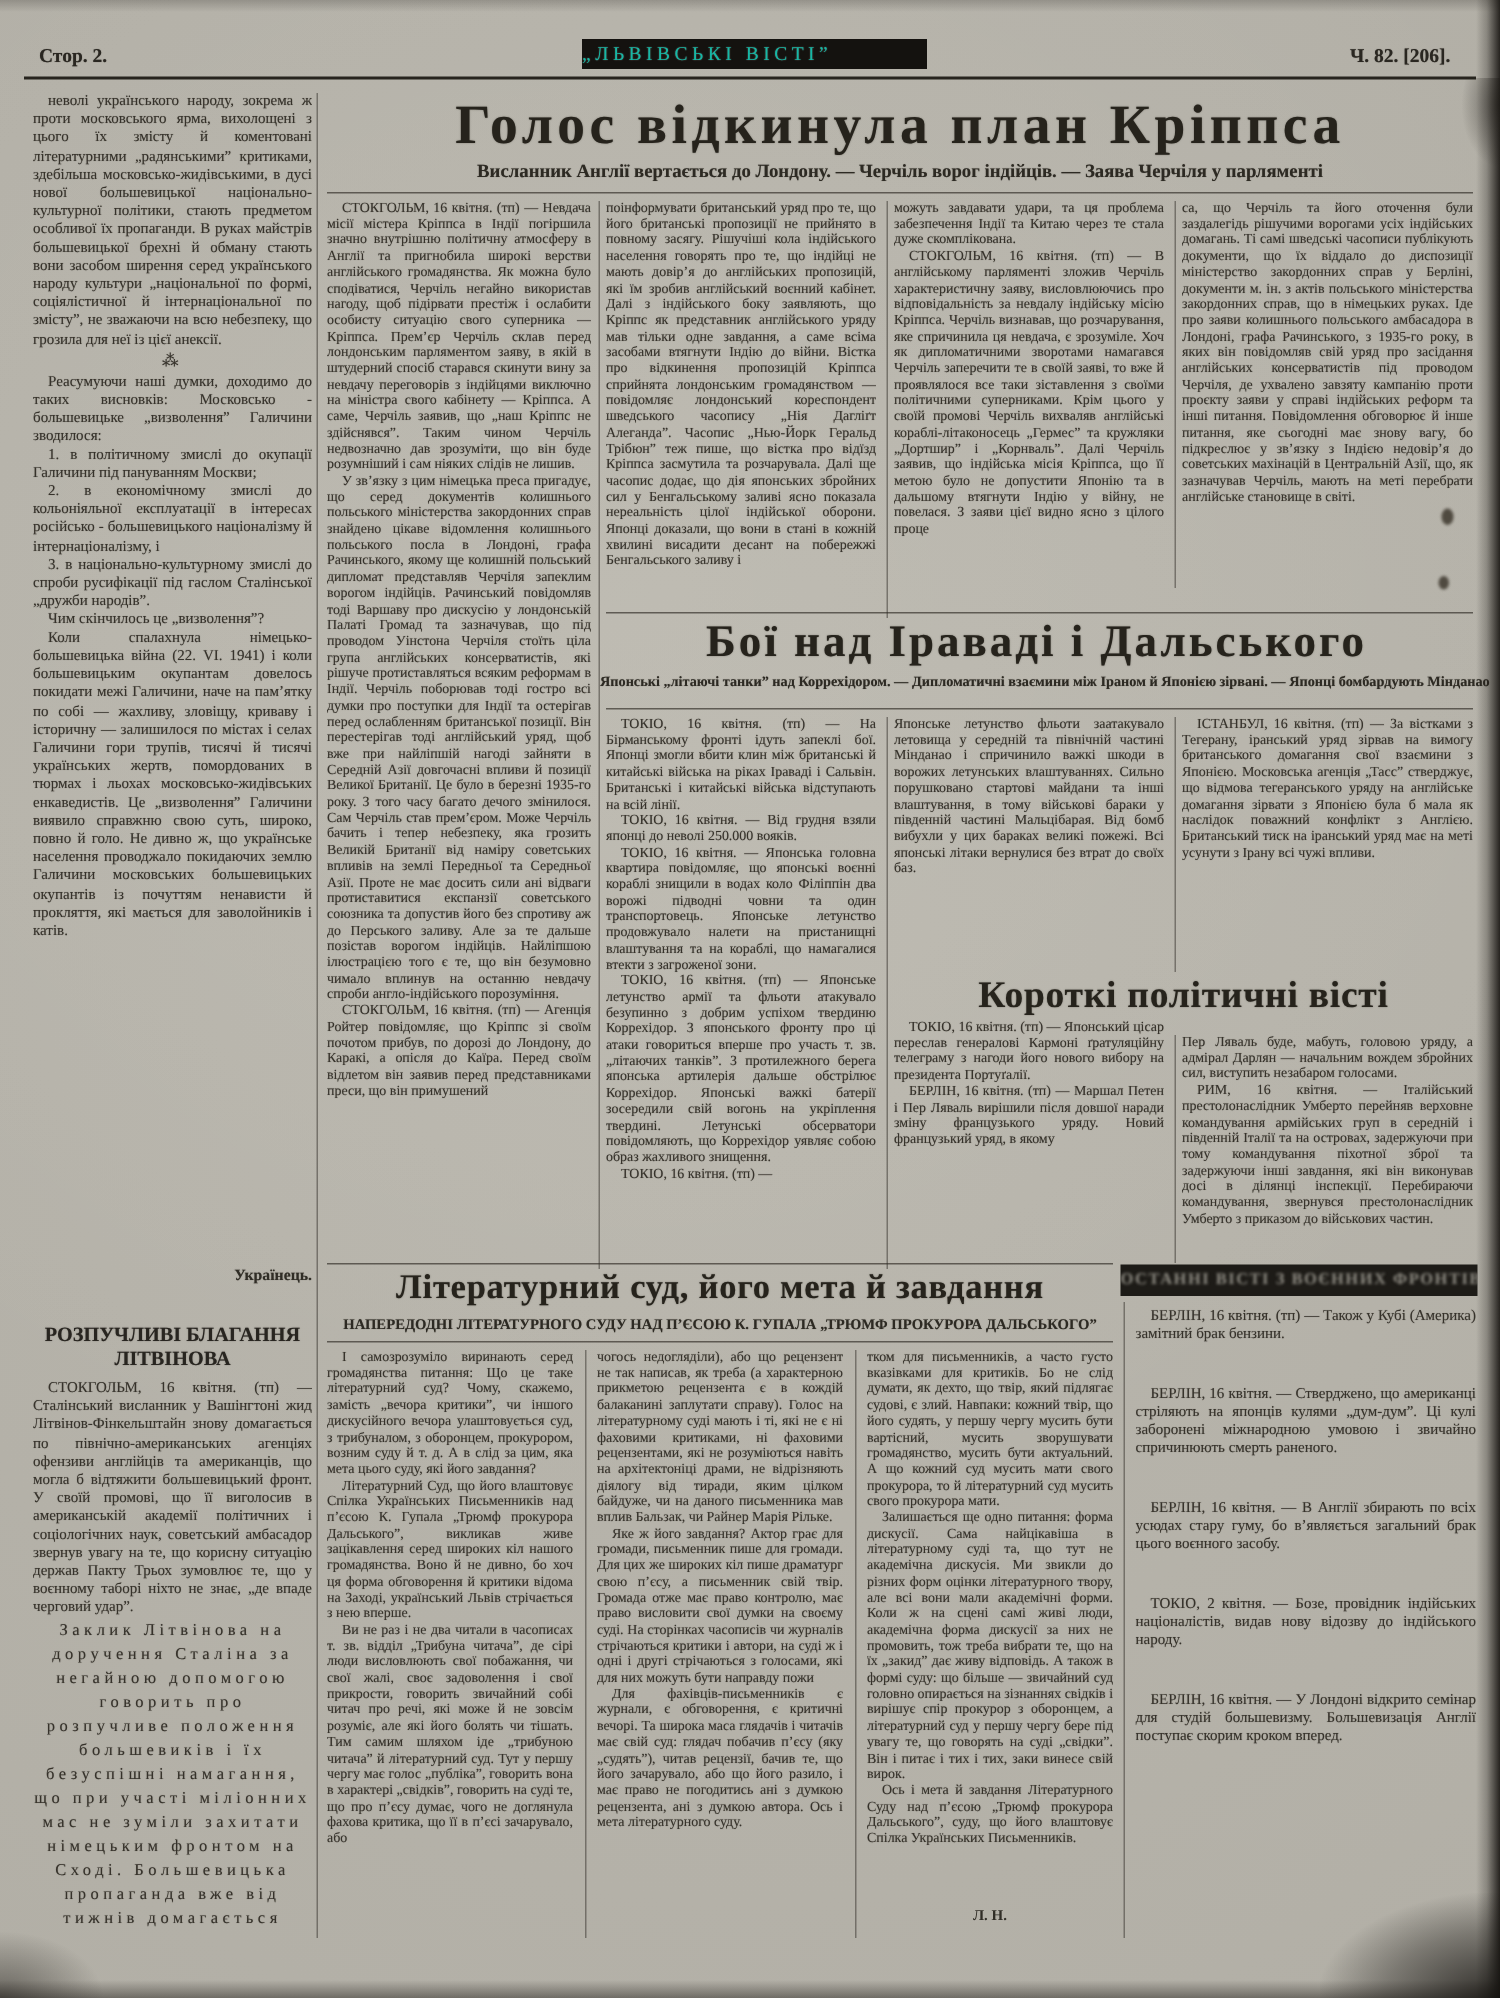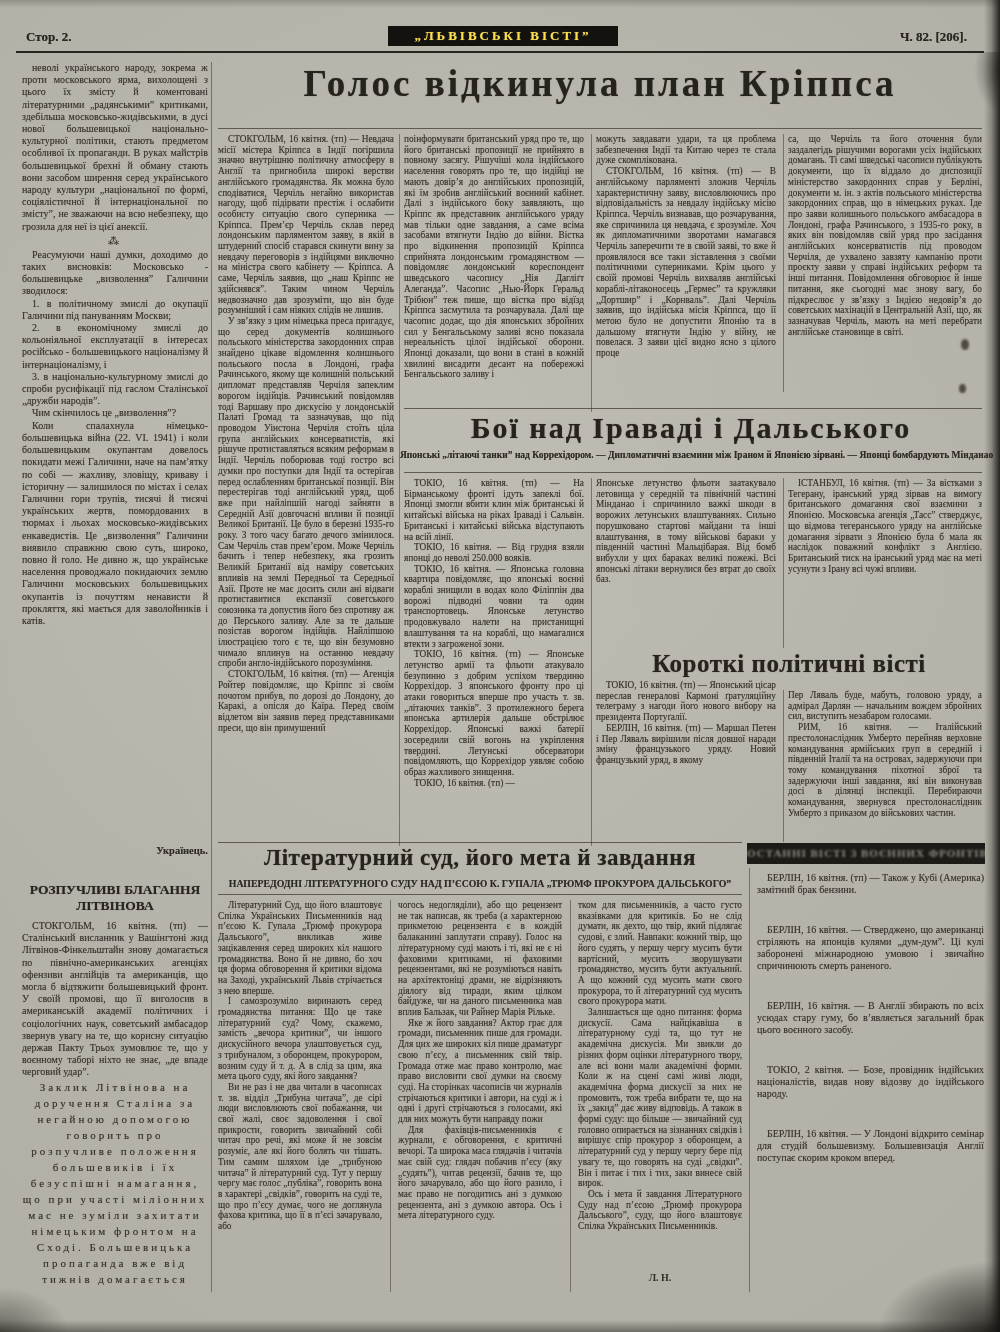--- a/index.html
+++ b/index.html
@@ -16,22 +16,22 @@
   .hrule { position:absolute; height:1px; background:rgba(44,40,34,0.65); }
   .hrule.heavy { height:2px; background:#27241e; }
   .vrule { position:absolute; width:1px; background:rgba(50,46,40,0.5); }
 
   .page-label, .issue-label {
     position:absolute; font-size:13px; font-weight:bold; color:#2a2721;
     text-shadow:0 0 0.6px rgba(42,39,33,0.6);
   }
   .masthead {
     position:absolute; left:388px; top:26px; width:230px; height:20px;
-    background:#14120f; color:#fde047; font-size:13px; font-weight:bold;
-    letter-spacing:3px; text-align:center; line-height:20px;
+    background:#14120f; color:#14b8a6; font-size:13px; font-weight:normal;
+    letter-spacing:3px; line-height:20px;
     text-shadow:0 0 1px rgba(195,192,182,0.5);
   }
 
   .col {
     position:absolute; overflow:hidden; text-align:justify;
     font-size:9.3px; line-height:10.7px; color:#36322b;
     text-shadow:0 0 0.7px rgba(54,50,43,0.45);
   }
   .col p { text-indent:10px; margin:0; }
   .col.cont p:first-child { text-indent:0; }
@@ -129,20 +129,21 @@
       <p>Коли спалахнула німецько-большевицька війна (22. VI. 1941) і коли большевицьким окупантам довелось покидати межі Галичини, наче на пам’ятку по собі — жахливу, зловіщу, криваву і історичну — залишилося по містах і селах Галичини гори трупів, тисячі й тисячі українських жертв, помордованих в тюрмах і льохах московсько-жидівських енкаведистів. Це „визволення” Галичини виявило справжню свою суть, широко, повно й голо. Не дивно ж, що українське населення проводжало покидаючих землю Галичини московських большевицьких окупантів із почуттям ненависти й прокляття, які мається для заволойників і катів.</p>
     </div>
   <div class="ed-signature">Українець.</div>
   <div class="side-heading">РОЗПУЧЛИВІ БЛАГАННЯ ЛІТВІНОВА</div>
   <div class="col sidebar" style="left:22px; top:920px; width:186px; height:372px;">
       <p>СТОКГОЛЬМ, 16 квітня. (тп) — Сталінський висланник у Вашінгтоні жид Літвінов-Фінкельштайн знову домагається по північно-американських агенціях офензиви англійців та американців, що могла б відтяжити большевицький фронт. У своїй промові, що її виголосив в американській академії політичних і соціологічних наук, советський амбасадор звернув увагу на те, що корисну ситуацію держав Пакту Трьох зумовлює те, що у воєнному таборі ніхто не знає, „де впаде черговий удар”.</p>
       <p>Заклик Літвінова на доручення Сталіна за негайною допомогою говорить про розпучливе положення большевиків і їх безуспішні намагання, що при участі міліонних мас не зуміли захитати німецьким фронтом на Сході. Большевицька пропаганда вже від тижнів домагається створення другого фронту в Европі, та відповідальні чинники в Лондоні і Вашінгтоні мовчать, бо знають, що таке підприємство перевищує їхні сили.</p>
     </div>
 
   <h1 class="headline india-headline">Голос відкинула план Кріппса</h1>
+  <div class="subhead india-subhead">Висланник Англії вертається до Лондону. — Черчіль ворог індійців. — Заява Черчіля у парляменті</div>
   <div class="hrule" style="left:218px; top:128px; width:764px;"></div>
 
   <div class="col" style="left:218px; top:134px; width:176px; height:712px;">
       <p>СТОКГОЛЬМ, 16 квітня. (тп) — Невдача місії містера Кріппса в Індії погіршила значно внутрішню політичну атмосферу в Англії та пригнобила широкі верстви англійського громадянства. Як можна було сподіватися, Черчіль негайно використав нагоду, щоб підірвати престіж і ослабити особисту ситуацію свого суперника — Кріппса. Прем’єр Черчіль склав перед лондонським парляментом заяву, в якій в штудерний спосіб старався скинути вину за невдачу переговорів з індійцями виключно на міністра свого кабінету — Кріппса. А саме, Черчіль заявив, що „наш Кріппс не здійснявся”. Таким чином Черчіль недвозначно дав зрозуміти, що він буде розумніший і сам ніяких слідів не лишив.</p>
       <p>У зв’язку з цим німецька преса пригадує, що серед документів колишнього польського міністерства закордонних справ знайдено цікаве відомлення колишнього польського посла в Лондоні, графа Рачинського, якому ще колишній польський дипломат представляв Черчіля запеклим ворогом індійців. Рачинський повідомляв тоді Варшаву про дискусію у лондонській Палаті Громад та зазначував, що під проводом Уінстона Черчіля стоїть ціла група англійських консерватистів, які рішуче протиставляться всяким реформам в Індії. Черчіль поборював тоді гостро всі думки про поступки для Індії та остерігав перед ослабленням британської позиції. Він перестерігав тоді англійський уряд, щоб вже при найліпшій нагоді зайняти в Середній Азії довгочасні впливи й позиції Великої Британії. Це було в березні 1935-го року. З того часу багато дечого змінилося. Сам Черчіль став прем’єром. Може Черчіль бачить і тепер небезпеку, яка грозить Великій Британії від наміру советських впливів на землі Передньої та Середньої Азії. Проте не має досить сили ані відваги протиставитися експанзії советського союзника та допустив його без спротиву аж до Перського заливу. Але за те дальше позістав ворогом індійців. Найліпшою ілюстрацією того є те, що він безумовно чимало вплинув на останню невдачу спроби англо-індійського порозуміння.</p>
       <p>СТОКГОЛЬМ, 16 квітня. (тп) — Агенція Ройтер повідомляє, що Кріппс зі своїм почотом прибув, по дорозі до Лондону, до Каракі, а опісля до Каїра. Перед своїм відлетом він заявив перед представниками преси, що він примушений</p>
     </div>
   <div class="col cont" style="left:404px; top:134px; width:180px; height:278px;">
       <p>поінформувати британський уряд про те, що його британські пропозиції не прийнято в повному засягу. Рішучіші кола індійського населення говорять про те, що індійці не мають довір’я до англійських пропозицій, які їм зробив англійський воєнний кабінет. Далі з індійського боку заявляють, що Кріппс як представник англійського уряду мав тільки одне завдання, а саме всіма засобами втягнути Індію до війни. Вістка про відкинення пропозицій Кріппса сприйнята лондонським громадянством — повідомляє лондонський кореспондент шведського часопису „Нія Дагліґт Алеганда”. Часопис „Нью-Йорк Геральд Трібюн” теж пише, що вістка про відїзд Кріппса засмутила та розчарувала. Далі ще часопис додає, що дія японських збройних сил у Бенгальському заливі ясно показала нереальність цілої індійської оборони. Японці доказали, що вони в стані в кожній хвилині висадити десант на побережжі Бенгальського заливу і</p>
     </div>
@@ -194,22 +195,22 @@
       <p>ТОКІО, 2 квітня. — Бозе, провідник індійських націоналістів, видав нову відозву до індійського народу.</p>
       <p>БЕРЛІН, 16 квітня. — У Лондоні відкрито семінар для студій большевизму. Большевизація Англії поступає скорим кроком вперед.</p>
     </div>
 
   <div class="hrule" style="left:218px; top:842px; width:524px;"></div>
   <h2 class="headline lit-headline">Літературний суд, його мета й завдання</h2>
   <div class="subhead lit-subhead">НАПЕРЕДОДНІ ЛІТЕРАТУРНОГО СУДУ НАД П’ЄСОЮ К. ГУПАЛА „ТРЮМФ ПРОКУРОРА ДАЛЬСЬКОГО”</div>
   <div class="hrule" style="left:218px; top:894px; width:524px;"></div>
 
   <div class="col" style="left:218px; top:900px; width:164px; height:392px;">
+      <p>І самозрозуміло виринають серед громадянства питання: Що це таке літературний суд? Чому, скажемо, замість „вечора критики”, чи іншого дискусійного вечора улаштовується суд, з трибуналом, з оборонцем, прокурором, возним суду й т. д. А в слід за цим, яка мета цього суду, які його завдання?</p>
       <p>Літературний Суд, що його влаштовує Спілка Українських Письменників над п’єсою К. Гупала „Трюмф прокурора Дальського”, викликав живе зацікавлення серед широких кіл нашого громадянства. Воно й не дивно, бо хоч ця форма обговорення й критики відома на Заході, український Львів стрічається з нею вперше.</p>
-      <p>І самозрозуміло виринають серед громадянства питання: Що це таке літературний суд? Чому, скажемо, замість „вечора критики”, чи іншого дискусійного вечора улаштовується суд, з трибуналом, з оборонцем, прокурором, возним суду й т. д. А в слід за цим, яка мета цього суду, які його завдання?</p>
       <p>Ви не раз і не два читали в часописах т. зв. відділ „Трибуна читача”, де сірі люди висловлюють свої побажання, чи свої жалі, своє задоволення і свої прикрости, говорить звичайний собі читач про речі, які може й не зовсім розуміє, але які його болять чи тішать. Тим самим шляхом іде „трибуною читача” й літературний суд. Тут у першу чергу має голос „публіка”, говорить вона в характері „свідків”, говорить на суді те, що про п’єсу думає, чого не доглянула фахова критика, що її в п’єсі зачарувало, або</p>
     </div>
   <div class="col cont" style="left:398px; top:900px; width:164px; height:392px;">
       <p>чогось недогляділи), або що рецензент не так написав, як треба (а характерною прикметою рецензента є в кождій балаканині заплутати справу). Голос на літературному суді мають і ті, які не є ні фаховими критиками, ні фаховими рецензентами, які не розуміються навіть на архітектоніці драми, не відрізняють діялогу від тиради, яким цілком байдуже, чи на даного письменника мав вплив Бальзак, чи Райнер Марія Рільке.</p>
       <p>Яке ж його завдання? Актор грає для громади, письменник пише для громади. Для цих же широких кіл пише драматург свою п’єсу, а письменник свій твір. Громада отже має право контролю, має право висловити свої думки на своєму суді. На сторінках часописів чи журналів стрічаються критики і автори, на суді ж і одні і другі стрічаються з голосами, які для них можуть бути направду пожи</p>
       <p>Для фахівців-письменників є журнали, є обговорення, є критичні вечорі. Та широка маса глядачів і читачів має свій суд: глядач побачив п’єсу (яку „судять”), читав рецензії, бачив те, що його зачарувало, або що його разило, і має право не погодитись ані з думкою рецензента, ані з думкою автора. Ось і мета літературного суду.</p>
     </div>
   <div class="col cont" style="left:578px; top:900px; width:164px; height:372px;">
       <p>тком для письменників, а часто густо вказівками для критиків. Бо не слід думати, як дехто, що твір, який підлягає судові, є злий. Навпаки: кожний твір, що його судять, у першу чергу мусить бути вартісний, мусить зворушувати громадянство, мусить бути актуальний. А що кожний суд мусить мати свого прокурора, то й літературний суд мусить свого прокурора мати.</p>
       <p>Залишається ще одно питання: форма дискусії. Сама найцікавіша в літературному суді та, що тут не академічна дискусія. Ми звикли до різних форм оцінки літературного твору, але всі вони мали академічні форми. Коли ж на сцені самі живі люди, академічна форма дискусії за них не промовить, тож треба вибрати те, що на їх „закид” дає живу відповідь. А також в формі суду: що більше — звичайний суд головно опирається на зізнаннях свідків і вирішує спір прокурор з оборонцем, а літературний суд у першу чергу бере під увагу те, що говорять на суді „свідки”. Він і питає і тих і тих, заки винесе свій вирок.</p>

